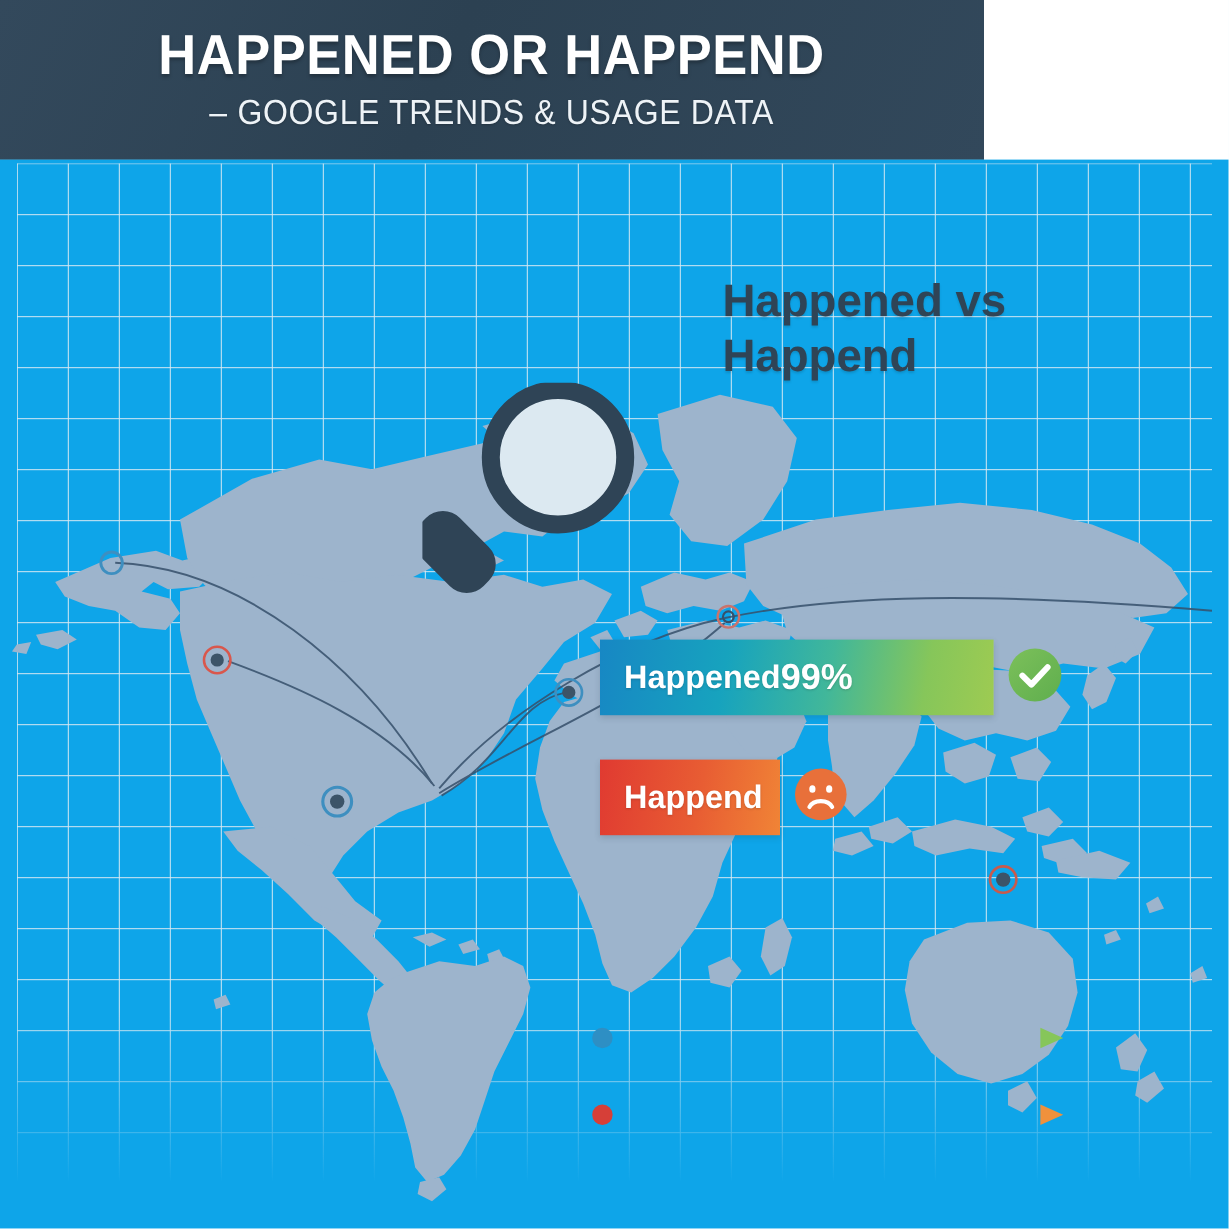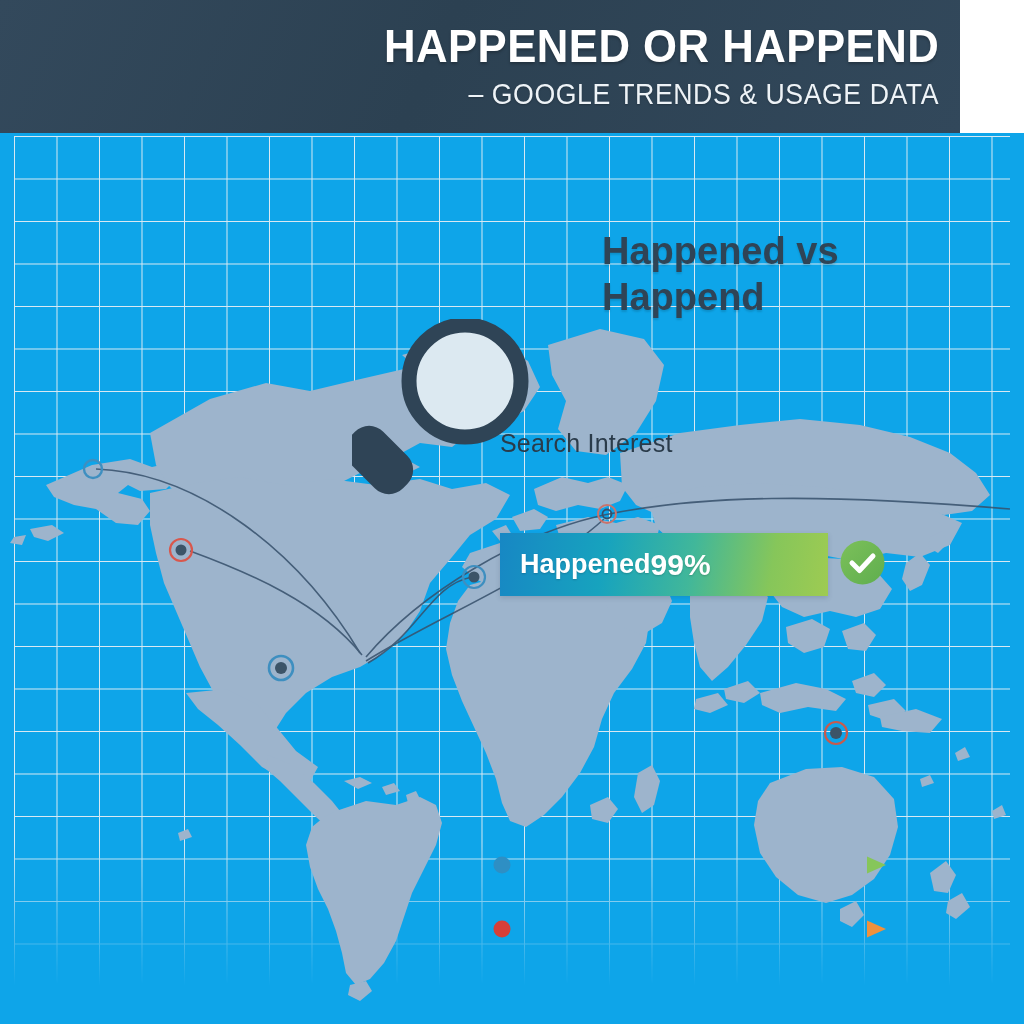--- a/index.html
+++ b/index.html
@@ -8,24 +8,24 @@
 
   #stage{
     position:relative;
     width:1024px;height:1024px;
     background:#ffffff;
     overflow:hidden;
   }
 
   
   #header{
-    position:absolute;left:0;top:0;width:960px;height:133px;
+    position:absolute;left:0;top:0;width:820px;height:133px;
     background:#2f4456;
     background-image:linear-gradient(115deg,#33495c 0%,#2c4152 45%,#32485b 100%);
-    display:flex;flex-direction:column;align-items:flex-end;justify-content:center;
+    display:flex;flex-direction:column;align-items:center;justify-content:center;
     overflow:hidden;
   }
   #title{
     color:#ffffff;
     font-family:"Liberation Sans Narrow","Liberation Sans",sans-serif;
     font-weight:bold;
     font-size:47px;
     line-height:1.0;
     letter-spacing:0.5px;
     transform:scaleX(0.93);
@@ -232,41 +232,53 @@
 
     <div id="magnifier">
       <svg width="200" height="182" viewBox="0 0 200 182" xmlns="http://www.w3.org/2000/svg">
         <rect x="4" y="104" width="46" height="74" rx="20" transform="rotate(-45 27 141)" fill="#2f4456"></rect>
         <circle cx="113" cy="62" r="56" fill="#dce9f1" stroke="#2f4456" stroke-width="15"></circle>
       </svg>
     </div>
 
     <div id="headline">Happened vs Happend</div>
 
-    <div class="sect-label" id="lbl-search">Search Interest</div>
 
     <div class="barrow" id="row-happened">
       <div class="bar" id="bar-happened">
         <span class="bar-label">Happened</span>
         <span class="bar-value">99%</span>
       </div>
       <span class="status-icon">
         <svg width="45" height="45" viewBox="0 0 45 45" xmlns="http://www.w3.org/2000/svg">
           <defs>
             <linearGradient id="gchk" x1="0" y1="0" x2="1" y2="1">
               <stop offset="0%" stop-color="#7cc05a"></stop>
               <stop offset="100%" stop-color="#5fae4e"></stop>
             </linearGradient>
           </defs>
           <circle cx="22.5" cy="22.5" r="22" fill="url(#gchk)"></circle>
           <path d="M12 23 L19.5 30.5 L33 16" fill="none" stroke="#ffffff" stroke-width="5" stroke-linecap="round" stroke-linejoin="round"></path>
         </svg>
       </span>
     </div>
 
+    <div class="barrow" id="row-happend">
+      <div class="bar" id="bar-happend">
+        <span class="bar-label">Happend</span>
+      </div>
+      <span class="status-icon">
+        <svg width="44" height="44" viewBox="0 0 44 44" xmlns="http://www.w3.org/2000/svg">
+          <circle cx="22" cy="22" r="21.5" fill="#e8703a"></circle>
+          <ellipse cx="15" cy="17.5" rx="2.6" ry="3.2" fill="#ffffff"></ellipse>
+          <ellipse cx="29" cy="17.5" rx="2.6" ry="3.2" fill="#ffffff"></ellipse>
+          <path d="M12.5 32.5 C 16 26, 28 26, 31.5 32.5" fill="none" stroke="#ffffff" stroke-width="3.4" stroke-linecap="round"></path>
+        </svg>
+      </span>
+    </div>
 
 
     <div id="usage">
       <svg width="410" height="110" viewBox="0 0 410 110" xmlns="http://www.w3.org/2000/svg">
         <defs>
           <linearGradient id="gblue" x1="0" y1="0" x2="1" y2="0">
             <stop offset="0%" stop-color="#2e8fc4"></stop>
             <stop offset="50%" stop-color="#4fb0a6"></stop>
             <stop offset="100%" stop-color="#86c65a"></stop>
           </linearGradient>

